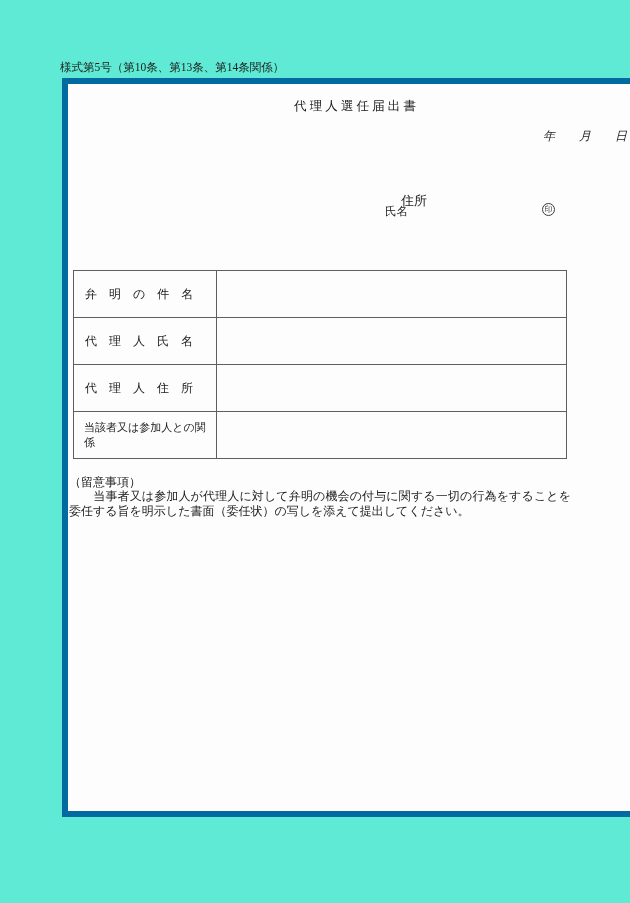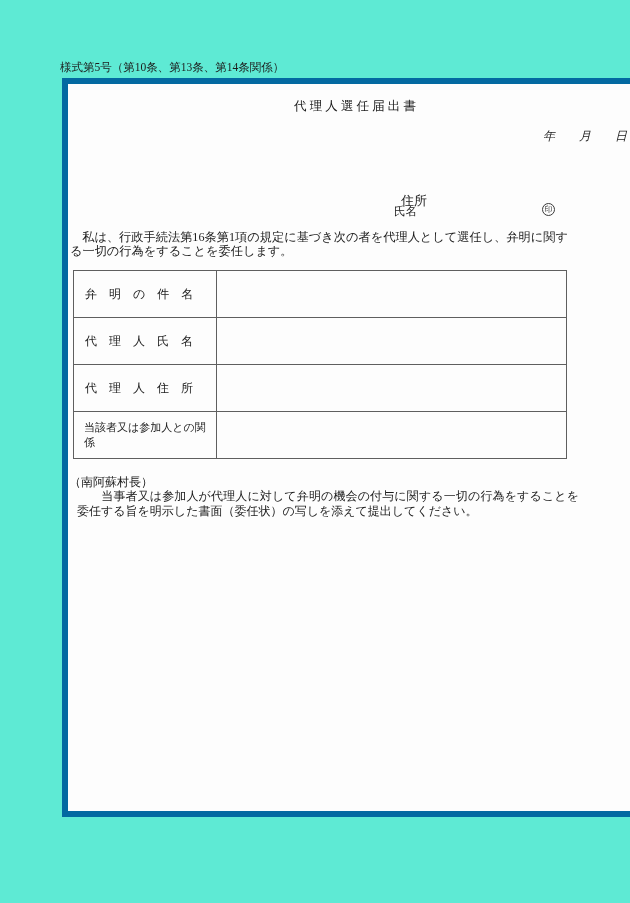--- a/index.html
+++ b/index.html
@@ -58,21 +58,21 @@
   }
   .addr-label {
     position: absolute;
     left: 333px;
     top: 108px;
     font-size: 13px;
     white-space: pre;
   }
   .name-label {
     position: absolute;
-    left: 326px;
+    left: 317px;
     top: 120px;
     font-size: 11.5px;
     white-space: pre;
   }
   .seal {
     position: absolute;
     left: 474px;
     top: 119px;
     width: 13px;
     height: 13px;
@@ -123,21 +123,21 @@
   }
   .notes-heading {
     position: absolute;
     left: 1px;
     top: 390px;
     font-size: 12px;
     white-space: pre;
   }
   .notes-par {
     position: absolute;
-    left: 9px;
+    left: 1px;
     top: 405px;
     width: 502px;
     font-size: 12px;
     line-height: 14.5px;
     text-align: justify;
     text-justify: inter-ideograph;
   }
 </style>
 </head>
 <body>
@@ -152,21 +152,20 @@
 
     <div class="date-line">年　　月　　日</div>
 
 
     <div class="addr-label">住所</div>
 
     <div class="name-label">氏名</div>
 
     <div class="seal">印</div>
 
-    <div class="body-par">　私は、行政手続法第16条第1項の規定に基づき次の者を代理人として選任し、弁明に関する一切の行為をすることを委任します。</div>
 
     <table class="fill-table">
       <tbody>
         <tr>
           <td class="lbl">弁　明　の　件　名</td>
           <td class="val"></td>
         </tr>
         <tr>
           <td class="lbl">代　理　人　氏　名</td>
           <td class="val"></td>
@@ -175,18 +174,18 @@
           <td class="lbl">代　理　人　住　所</td>
           <td class="val"></td>
         </tr>
         <tr>
           <td class="lbl wrap">当該者又は参加人との関係</td>
           <td class="val"></td>
         </tr>
       </tbody>
     </table>
 
-    <div class="notes-heading">（南阿蘇村長）</div>
+    <div class="notes-heading">（留意事項）</div>
 
     <div class="notes-par">　　当事者又は参加人が代理人に対して弁明の機会の付与に関する一切の行為をすることを委任する旨を明示した書面（委任状）の写しを添えて提出してください。</div>
 
   </div>
 </div>
 
 </body></html>

